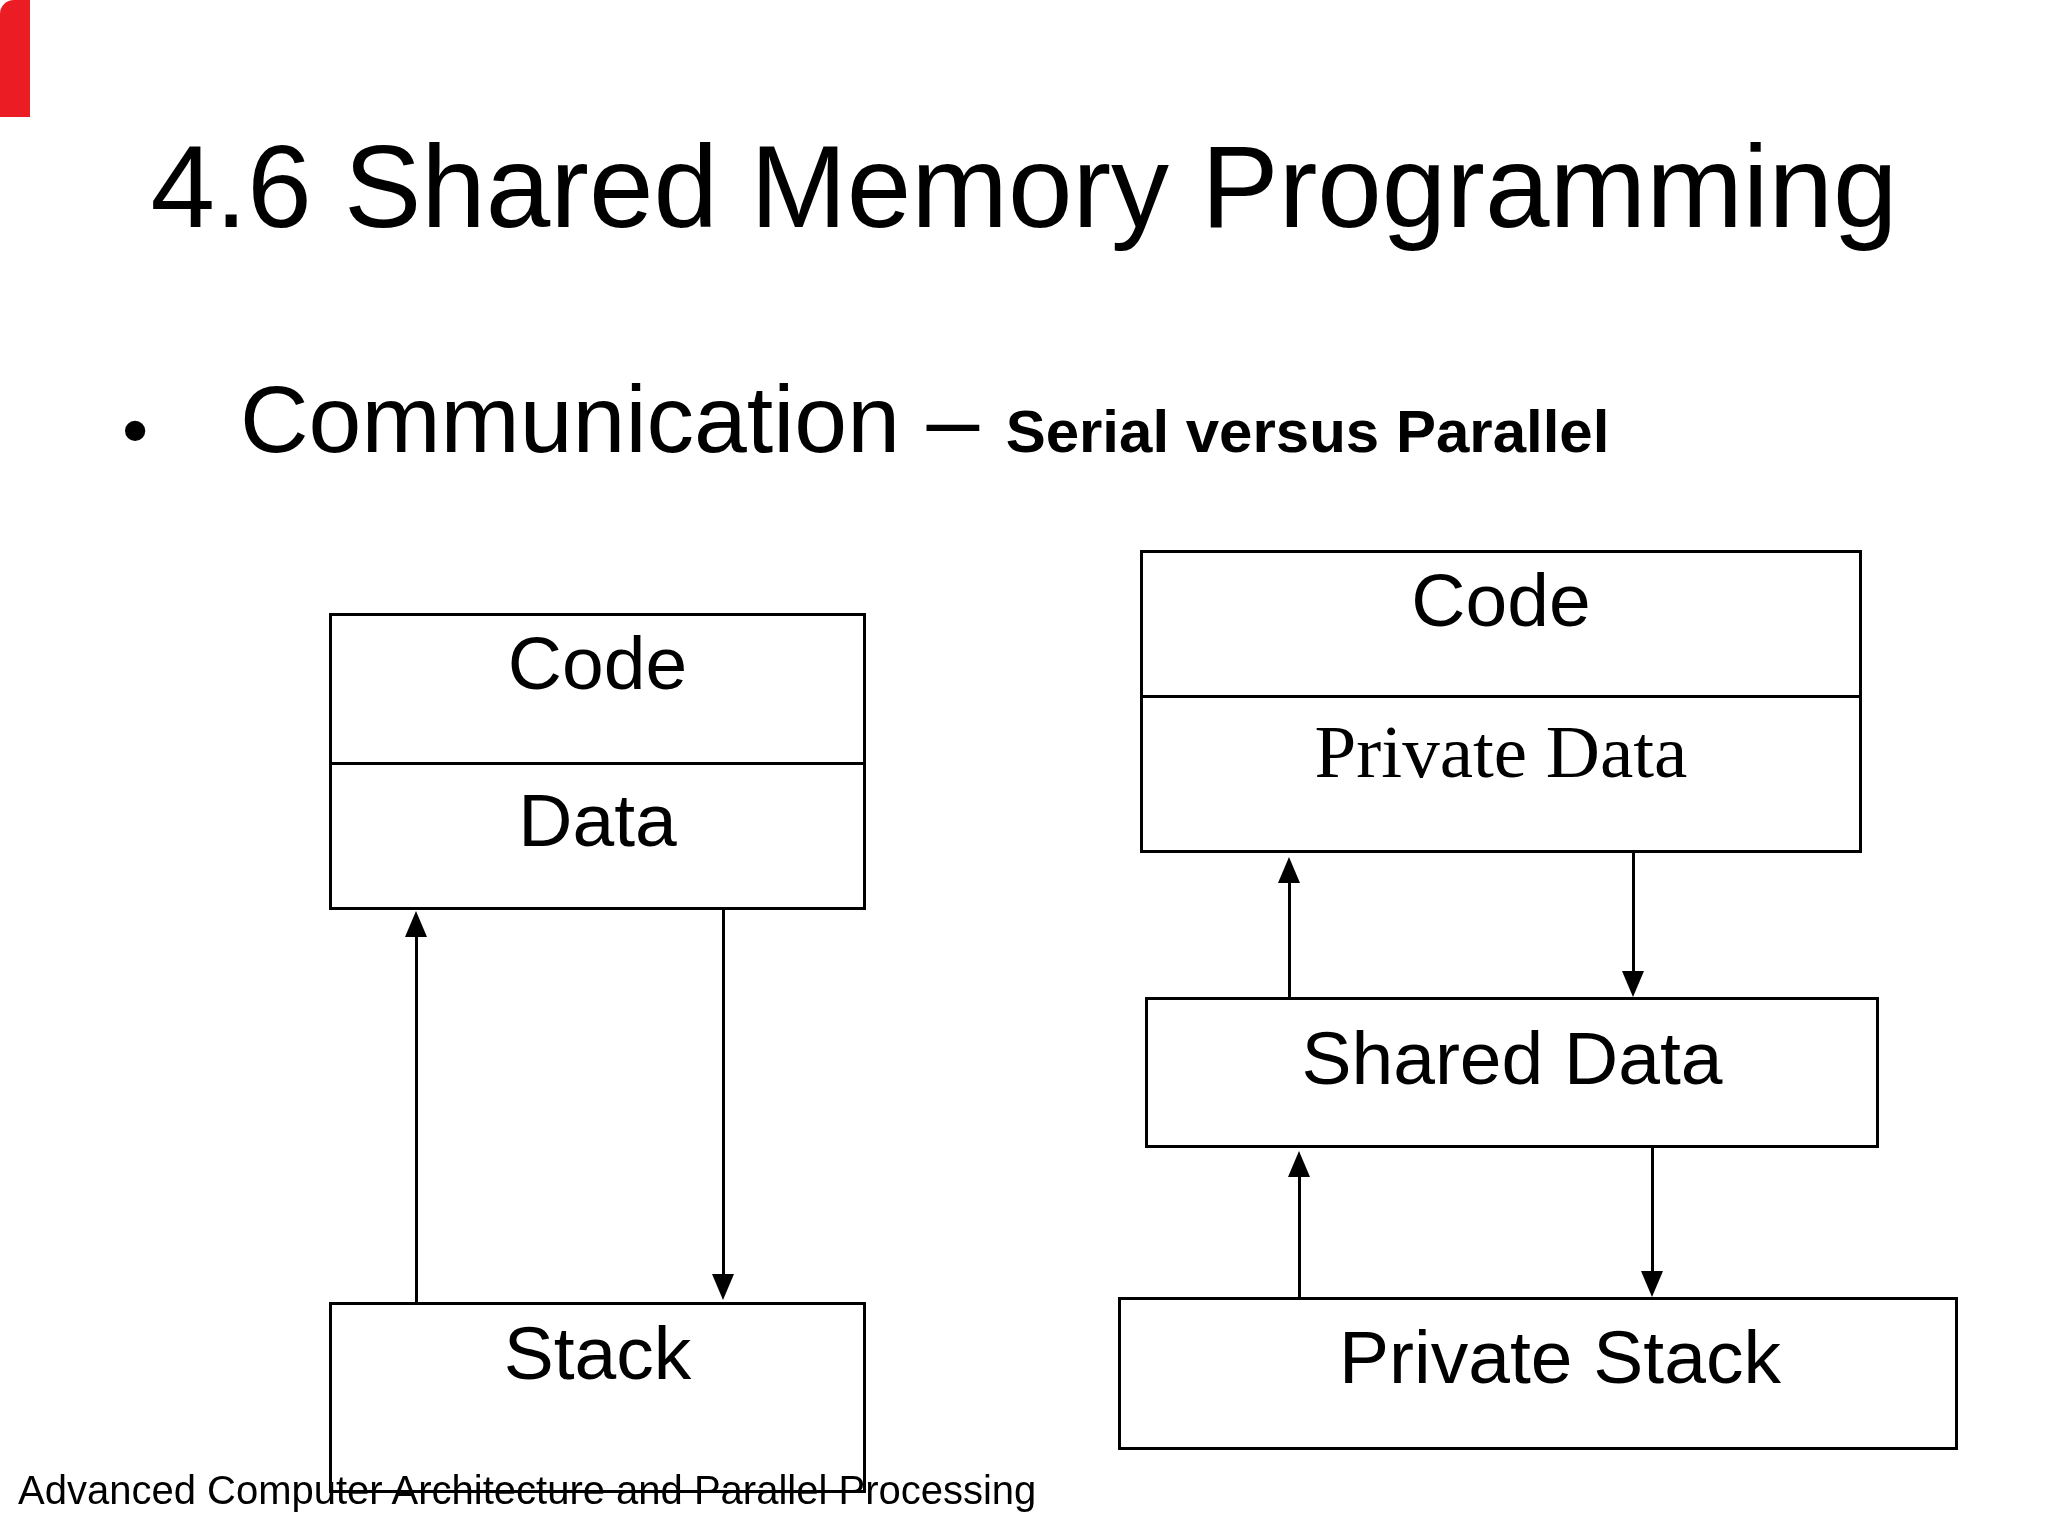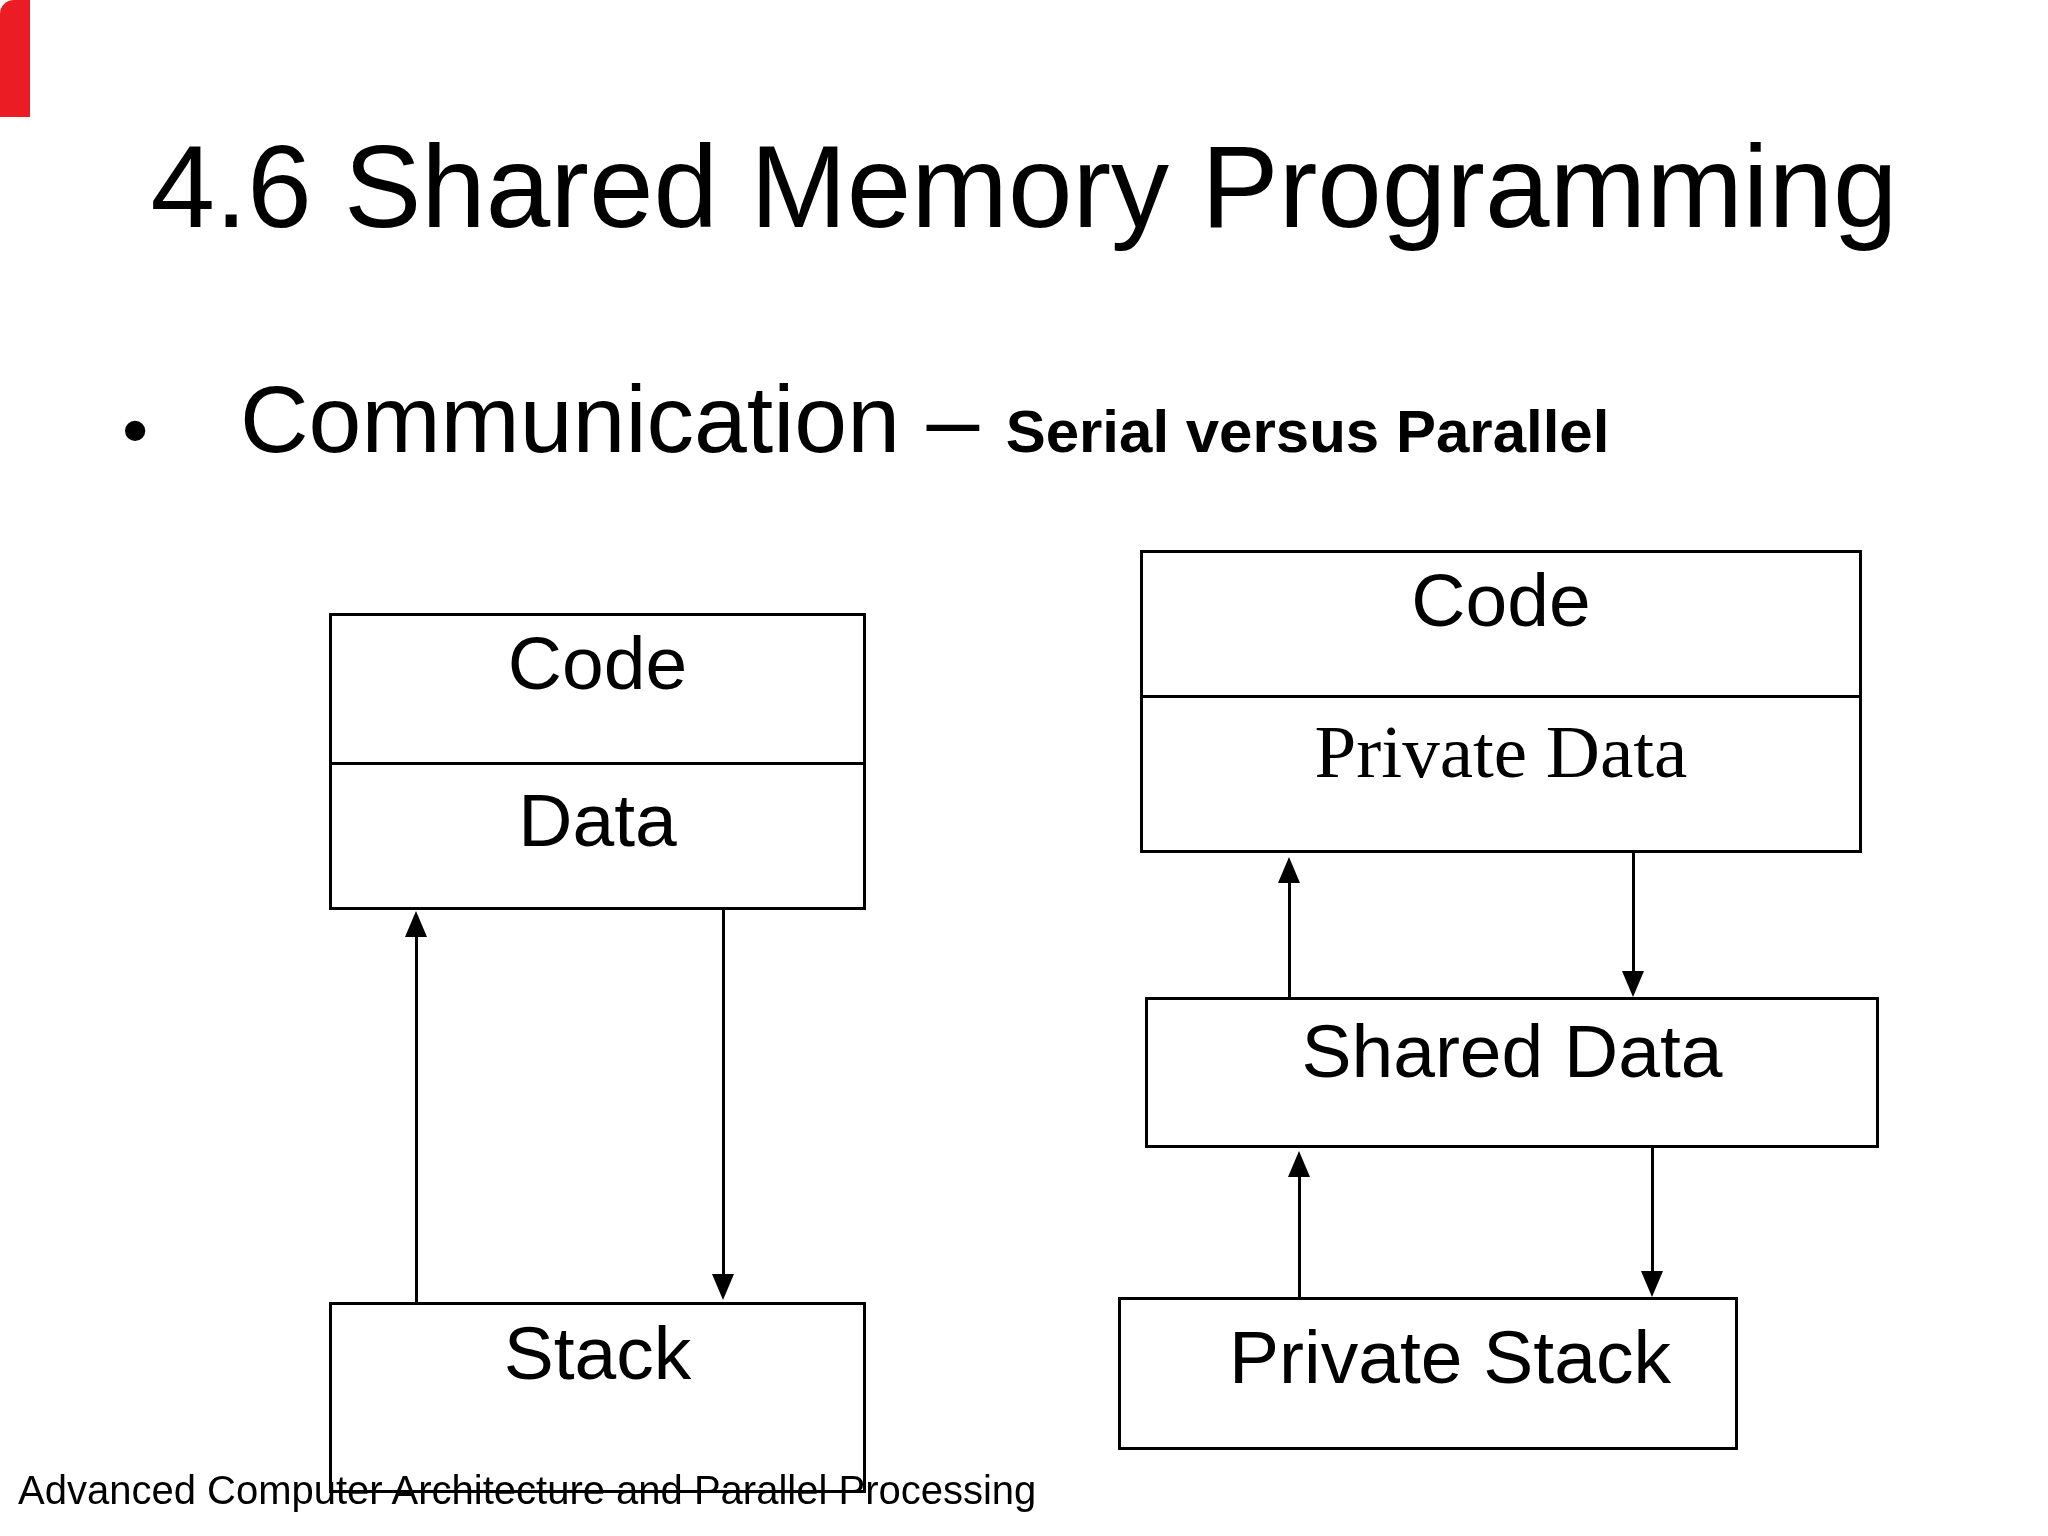--- a/index.html
+++ b/index.html
@@ -94,31 +94,31 @@
       <span class="label">Private Data</span>
     </div>
   </div>
 
   <div class="vline" style="left:1288px;top:883px;height:114px;"></div>
   <div class="head-up" style="left:1278px;top:857px;"></div>
   <div class="vline" style="left:1632px;top:853px;height:118px;"></div>
   <div class="head-down" style="left:1622px;top:971px;"></div>
 
   <div class="box" style="left:1145px;top:997px;width:734px;height:151px;">
-    <div class="cell" style="padding-top:6px;">
+    <div class="cell" style="padding-top:13px;">
       <span class="label">Shared Data</span>
     </div>
   </div>
 
   <div class="vline" style="left:1298px;top:1177px;height:120px;"></div>
   <div class="head-up" style="left:1288px;top:1151px;"></div>
   <div class="vline" style="left:1651px;top:1148px;height:123px;"></div>
   <div class="head-down" style="left:1641px;top:1271px;"></div>
 
-  <div class="box" style="left:1118px;top:1297px;width:620px;height:153px;padding-left:44px;">
+  <div class="box" style="left:1118px;top:1297px;width:840px;height:153px;padding-left:44px;">
     <div class="cell" style="padding-top:12px;">
       <span class="label">Private Stack</span>
     </div>
   </div>
 
   <div class="footer left">Advanced Computer Architecture and Parallel Processing</div>
 
 </div>
 
 </body></html>

